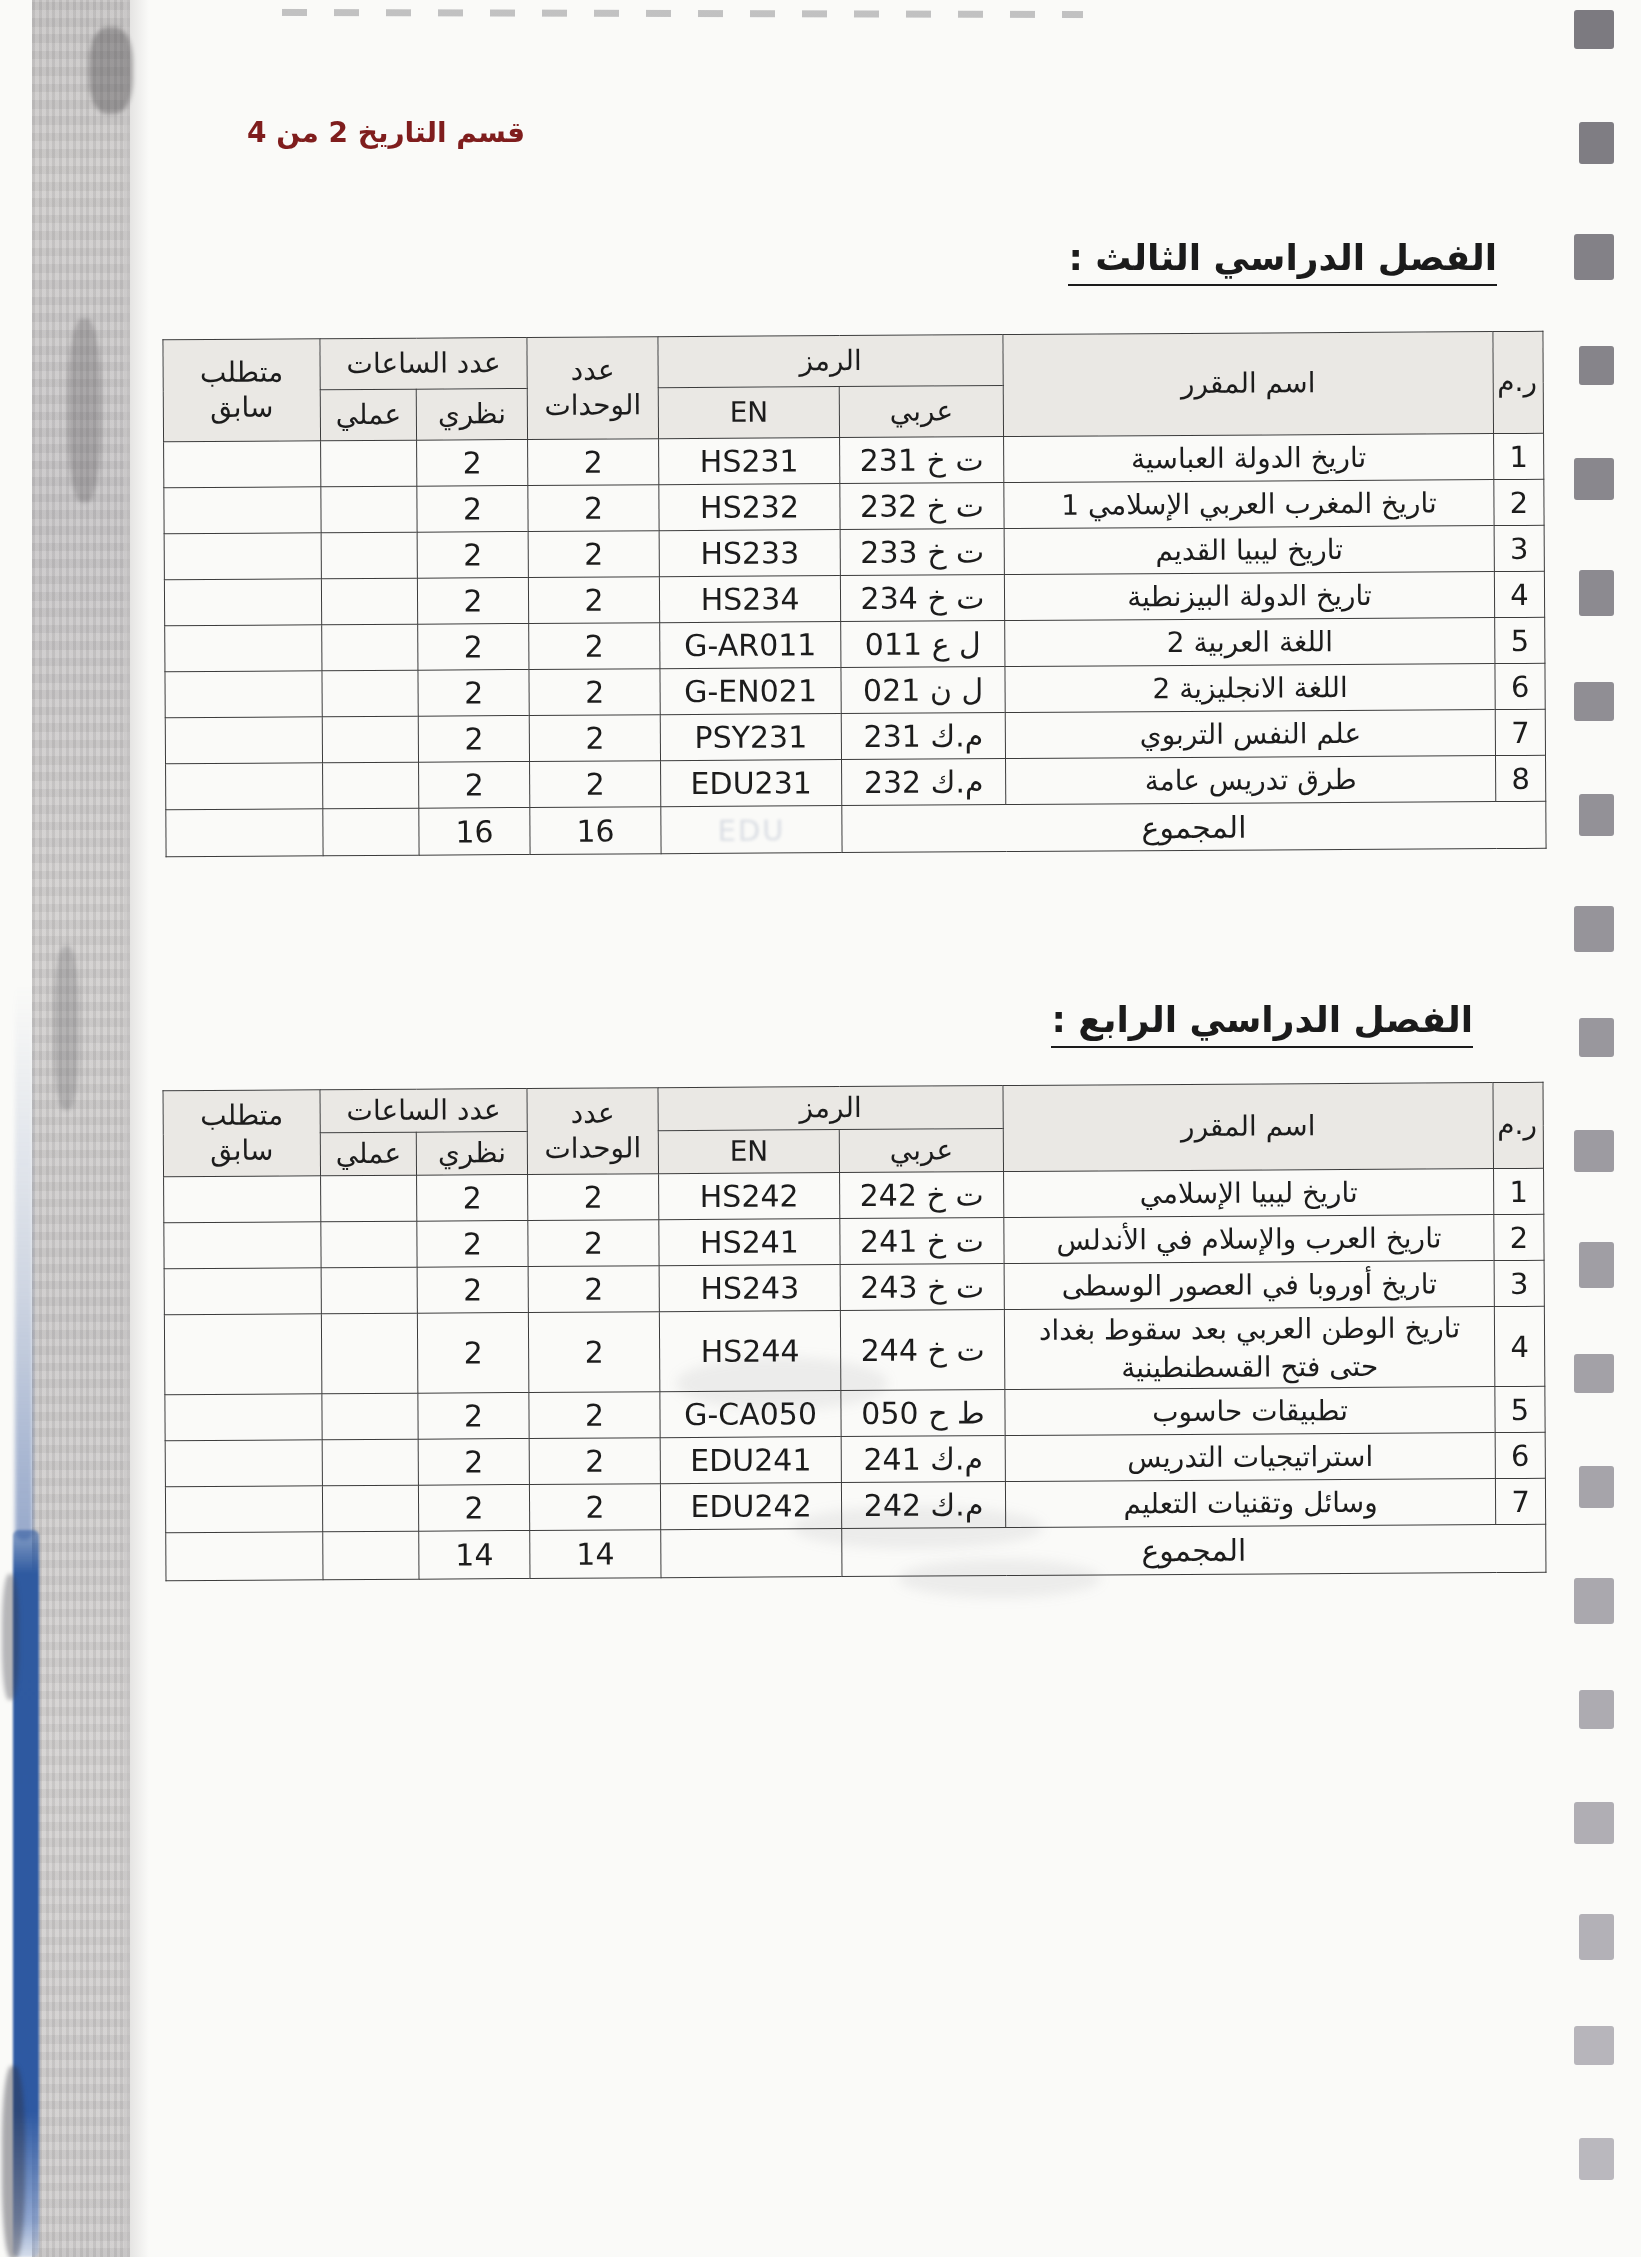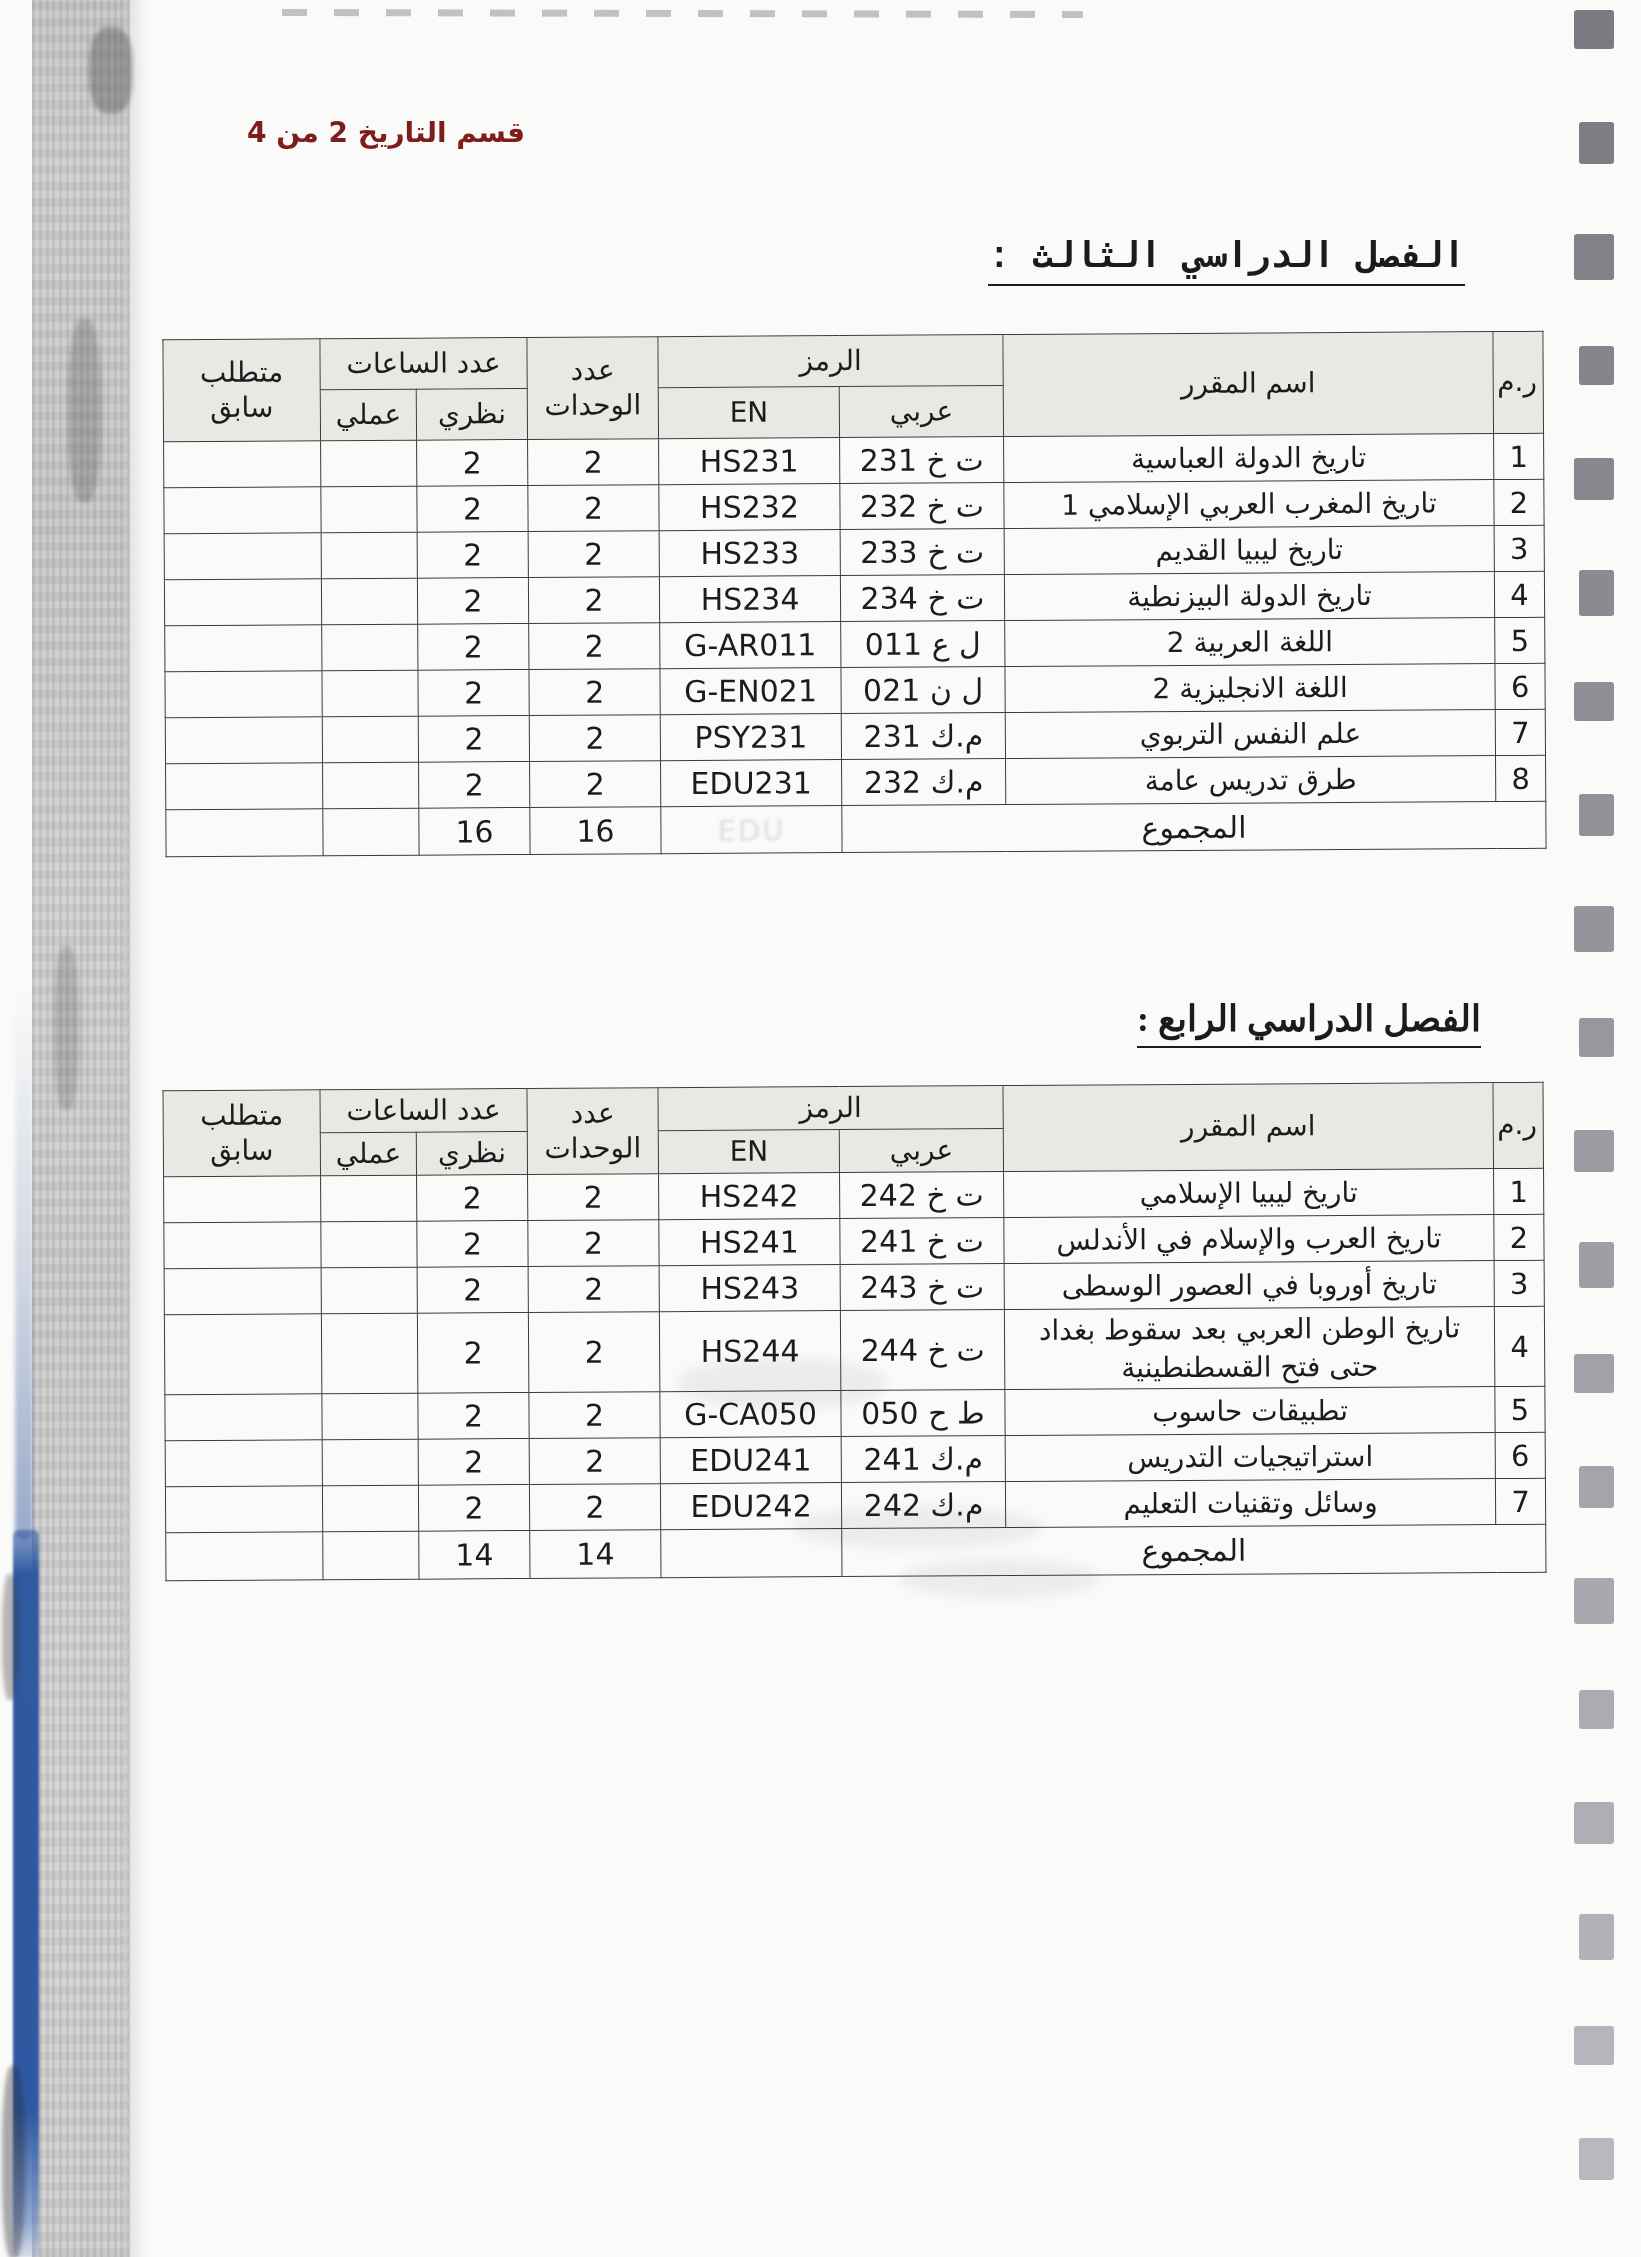--- a/index.html
+++ b/index.html
@@ -54,22 +54,22 @@
 
   
   .page-label{
     position:absolute;left:247px;top:116px;direction:rtl;
     font-size:28px;font-weight:bold;color:#7f1d1d;letter-spacing:0.5px;
   }
   .section-heading{
     position:absolute;direction:rtl;font-size:36px;font-weight:bold;color:#1b1b1b;
     border-bottom:2.9px solid #1b1b1b;padding-bottom:6.8px;line-height:1.1;
   }
-  .h1{top:238px;right:176px;font-family:Liberation Mono, monospace;}
-  .h2{top:1000px;right:160px;font-family:Liberation Serif, serif;}
+  .h1{top:238px;right:144px;}
+  .h2{top:1000px;right:168px;}
 
   
   table.sem{
     position:absolute;left:164px;width:1381px;direction:rtl;
     border-collapse:collapse;table-layout:fixed;
     transform:rotate(-0.35deg);transform-origin:50% 50%;
   }
   .t1{top:335px;}
   .t2{top:1086px;}
   table.sem th,table.sem td{

